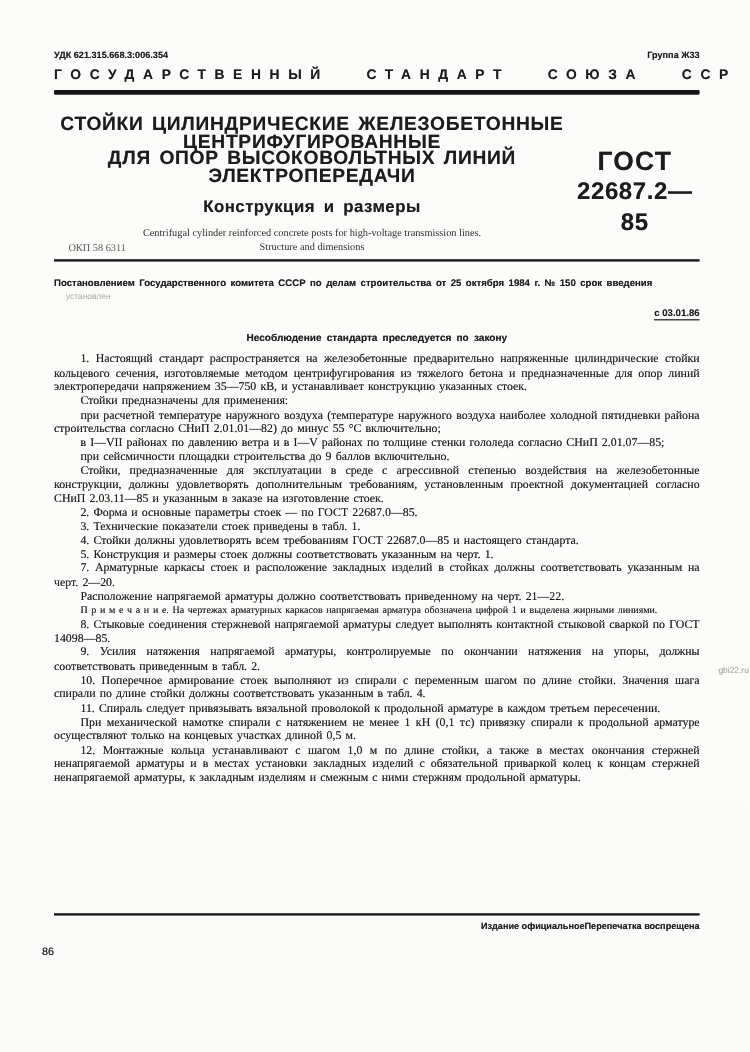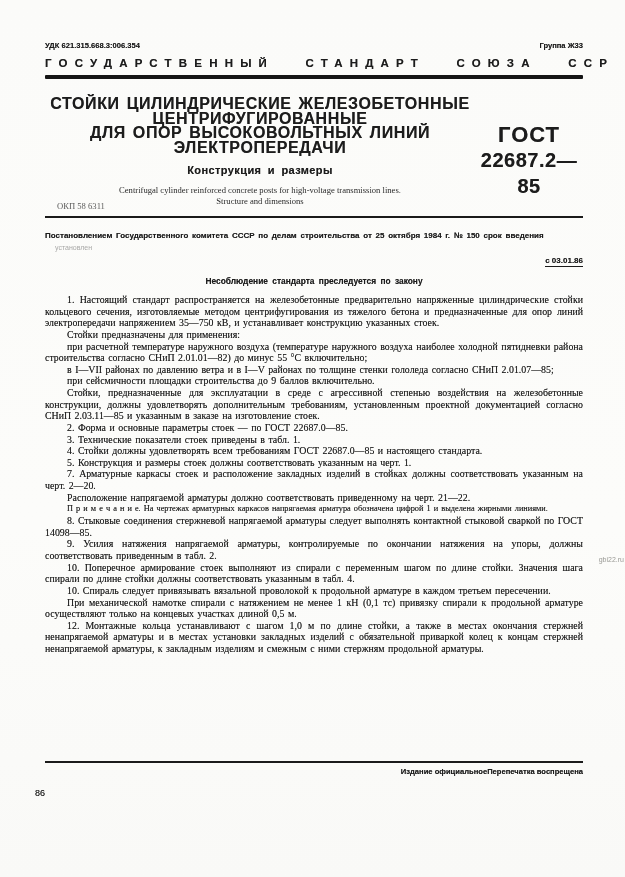--- a/index.html
+++ b/index.html
@@ -25,21 +25,21 @@
   .gost-line{top:57px;
     font-family:"Liberation Sans",sans-serif;font-weight:bold;font-size:11.5px;
     letter-spacing:7.2px;word-spacing:21px;white-space:nowrap;}
   .rule-thick{top:75px;height:4px;background:#151515;border-radius:1px;}
 
   
   .title-flex{top:97px;display:flex;}
   .title-col{width:430px;text-align:center;
     font-family:"Liberation Sans",sans-serif;font-weight:bold;}
   .title-main{font-size:16px;line-height:14.5px;letter-spacing:.6px;word-spacing:2px;}
-  .title-sub{margin-top:9px;font-size:11px;letter-spacing:.4px;word-spacing:3px;}
+  .title-sub{margin-top:9px;font-size:14px;letter-spacing:.4px;word-spacing:3px;}
   .title-eng{margin-top:9px;font-family:"Liberation Serif",serif;font-weight:normal;
     font-size:8.6px;line-height:10.5px;color:#2a2a2a;}
   .gost-box{flex:1;text-align:center;margin-top:26px;
     font-family:"Liberation Sans",sans-serif;font-weight:bold;}
   .gost-label{font-size:22px;letter-spacing:1px;line-height:24px;}
   .gost-number{font-size:20px;line-height:26px;letter-spacing:.5px;}
   .okp{top:201px;font-size:8.6px;color:#3d3d3d;padding-left:12px;opacity:.85;}
   .rule-thin{top:216px;height:2px;background:#1a1a1a;}
 
   
@@ -118,21 +118,21 @@
     <p class="txt">2. Форма и основные параметры стоек — по ГОСТ 22687.0—85.</p>
     <p class="txt">3. Технические показатели стоек приведены в табл. 1.</p>
     <p class="txt">4. Стойки должны удовлетворять всем требованиям ГОСТ 22687.0—85 и настоящего стандарта.</p>
     <p class="txt">5. Конструкция и размеры стоек должны соответствовать указанным на черт. 1.</p>
     <p class="txt">7. Арматурные каркасы стоек и расположение закладных изделий в стойках должны соответствовать указанным на черт. 2—20.</p>
     <p class="txt">Расположение напрягаемой арматуры должно соответствовать приведенному на черт. 21—22.</p>
     <p class="txt note">П р и м е ч а н и е.  На чертежах арматурных каркасов напрягаемая арматура обозначена цифрой 1 и выделена жирными линиями.</p>
     <p class="txt">8. Стыковые соединения стержневой напрягаемой арматуры следует выполнять контактной стыковой сваркой по ГОСТ 14098—85.</p>
     <p class="txt">9. Усилия натяжения напрягаемой арматуры, контролируемые по окончании натяжения на упоры, должны соответствовать приведенным в табл. 2.</p>
     <p class="txt">10. Поперечное армирование стоек выполняют из спирали с переменным шагом по длине стойки. Значения шага спирали по длине стойки  должны соответствовать указанным в табл. 4.</p>
-    <p class="txt">10. Спираль следует привязывать вязальной проволокой к продольной арматуре в каждом третьем пересечении.</p>
+    <p class="txt">11. Спираль следует привязывать вязальной проволокой к продольной арматуре в каждом третьем пересечении.</p>
     <p class="txt">При механической намотке спирали с натяжением не менее 1 кН (0,1 тс) привязку спирали к продольной арматуре осуществляют только на концевых участках длиной 0,5 м.</p>
     <p class="txt">12. Монтажные кольца устанавливают с шагом 1,0 м по длине стойки, а также в местах окончания стержней ненапрягаемой арматуры и в местах установки закладных изделий с обязательной приваркой колец к концам стержней ненапрягаемой арматуры, к закладным изделиям и смежным с ними стержням продольной арматуры.</p>
   </div>
 
   <div class="abs footer-rule"></div>
   <div class="abs footer-row">
     <span class="txt">Издание официальное</span>
     <span class="txt">Перепечатка воспрещена</span>
   </div>
   <div class="abs page-num txt">86</div>

